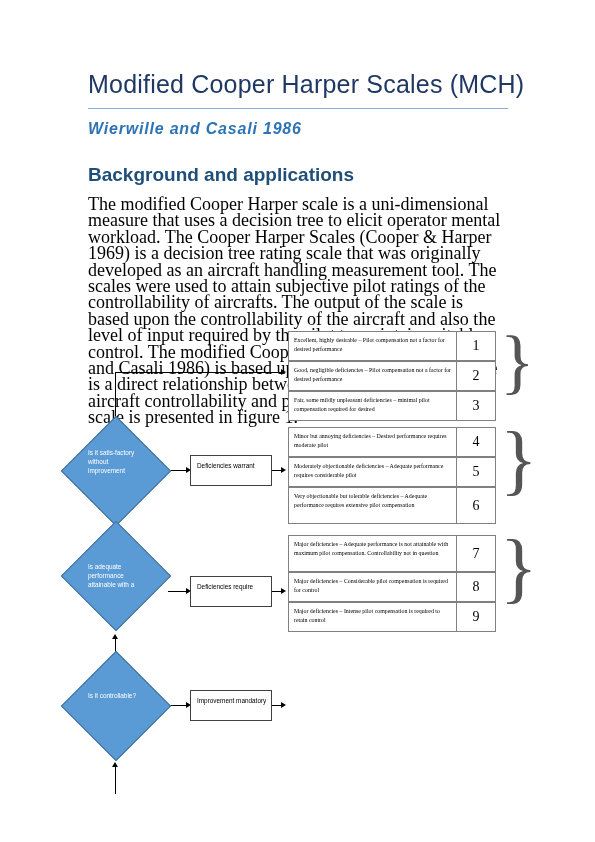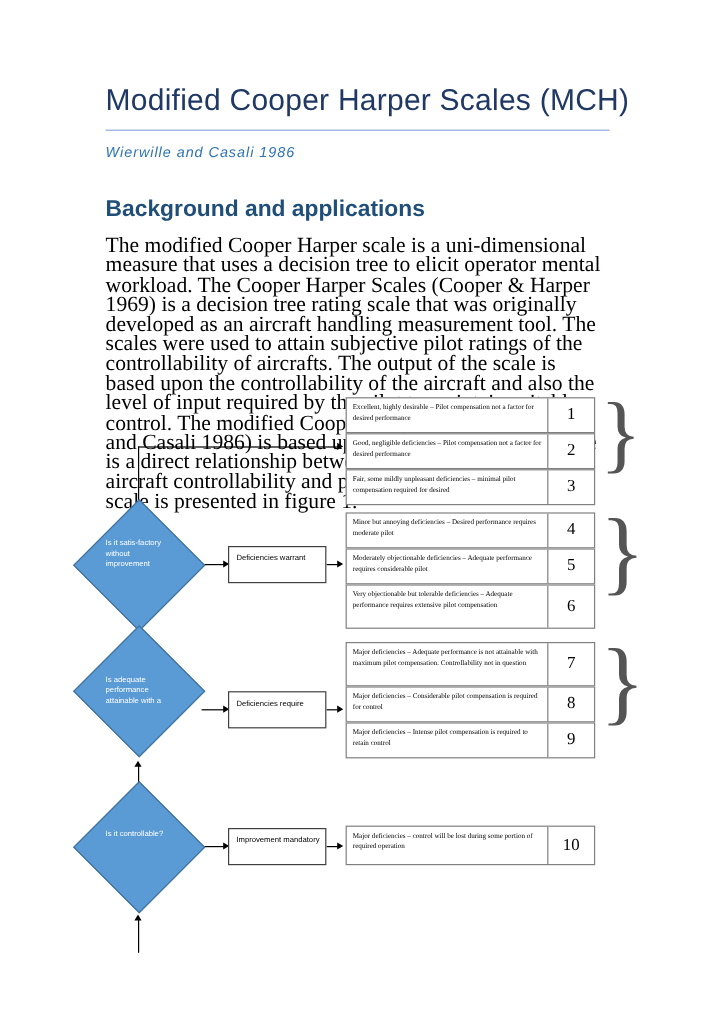--- a/index.html
+++ b/index.html
@@ -20,21 +20,21 @@
     font-size:25px;font-weight:400;color:#1F3864;
     letter-spacing:.2px;white-space:nowrap;
   }
   .title-rule{
     position:absolute;left:88px;top:108px;width:420px;height:1px;
     background:#8FAADC;
   }
   .subtitle{
     position:absolute;left:88px;top:120px;width:420px;
     font-family:"Liberation Sans", sans-serif;
-    font-size:12px;font-style:italic;font-weight:400;color:#2E74B5;
+    font-size:16px;font-style:italic;font-weight:700;color:#2E74B5;
     letter-spacing:.8px;
   }
   .h2{
     position:absolute;left:88px;top:164px;width:420px;
     font-family:"Liberation Sans", sans-serif;
     font-size:19px;font-weight:700;color:#1F4E79;
   }
   .body-text{
     position:absolute;left:88px;top:196px;width:418px;
     font-size:18px;line-height:16.4px;text-align:left;color:#000;
@@ -201,24 +201,20 @@
     </div>
     <div class="rowbox" style="left:288px;top:246px;width:208px;height:30px;">
       <div class="rowtext">Major deficiencies – Considerable pilot compensation is required for control</div>
       <div class="rownum">8</div>
     </div>
     <div class="rowbox" style="left:288px;top:276px;width:208px;height:30px;">
       <div class="rowtext">Major deficiencies – Intense pilot compensation is required to retain control</div>
       <div class="rownum">9</div>
     </div>
 
-    <div class="rowbox" style="left:288px;top:362px;width:208px;height:33px;">
-      <div class="rowtext">Major deficiencies – control will be lost during some portion of required operation</div>
-      <div class="rownum">10</div>
-    </div>
 
     <div class="brace" style="left:500px;top:-1px;font-size:72px;">}</div>
     <div class="brace" style="left:500px;top:95px;font-size:78px;">}</div>
     <div class="brace" style="left:500px;top:203px;font-size:78px;">}</div>
 
 
   </div>
 </div>
 
 </body></html>

